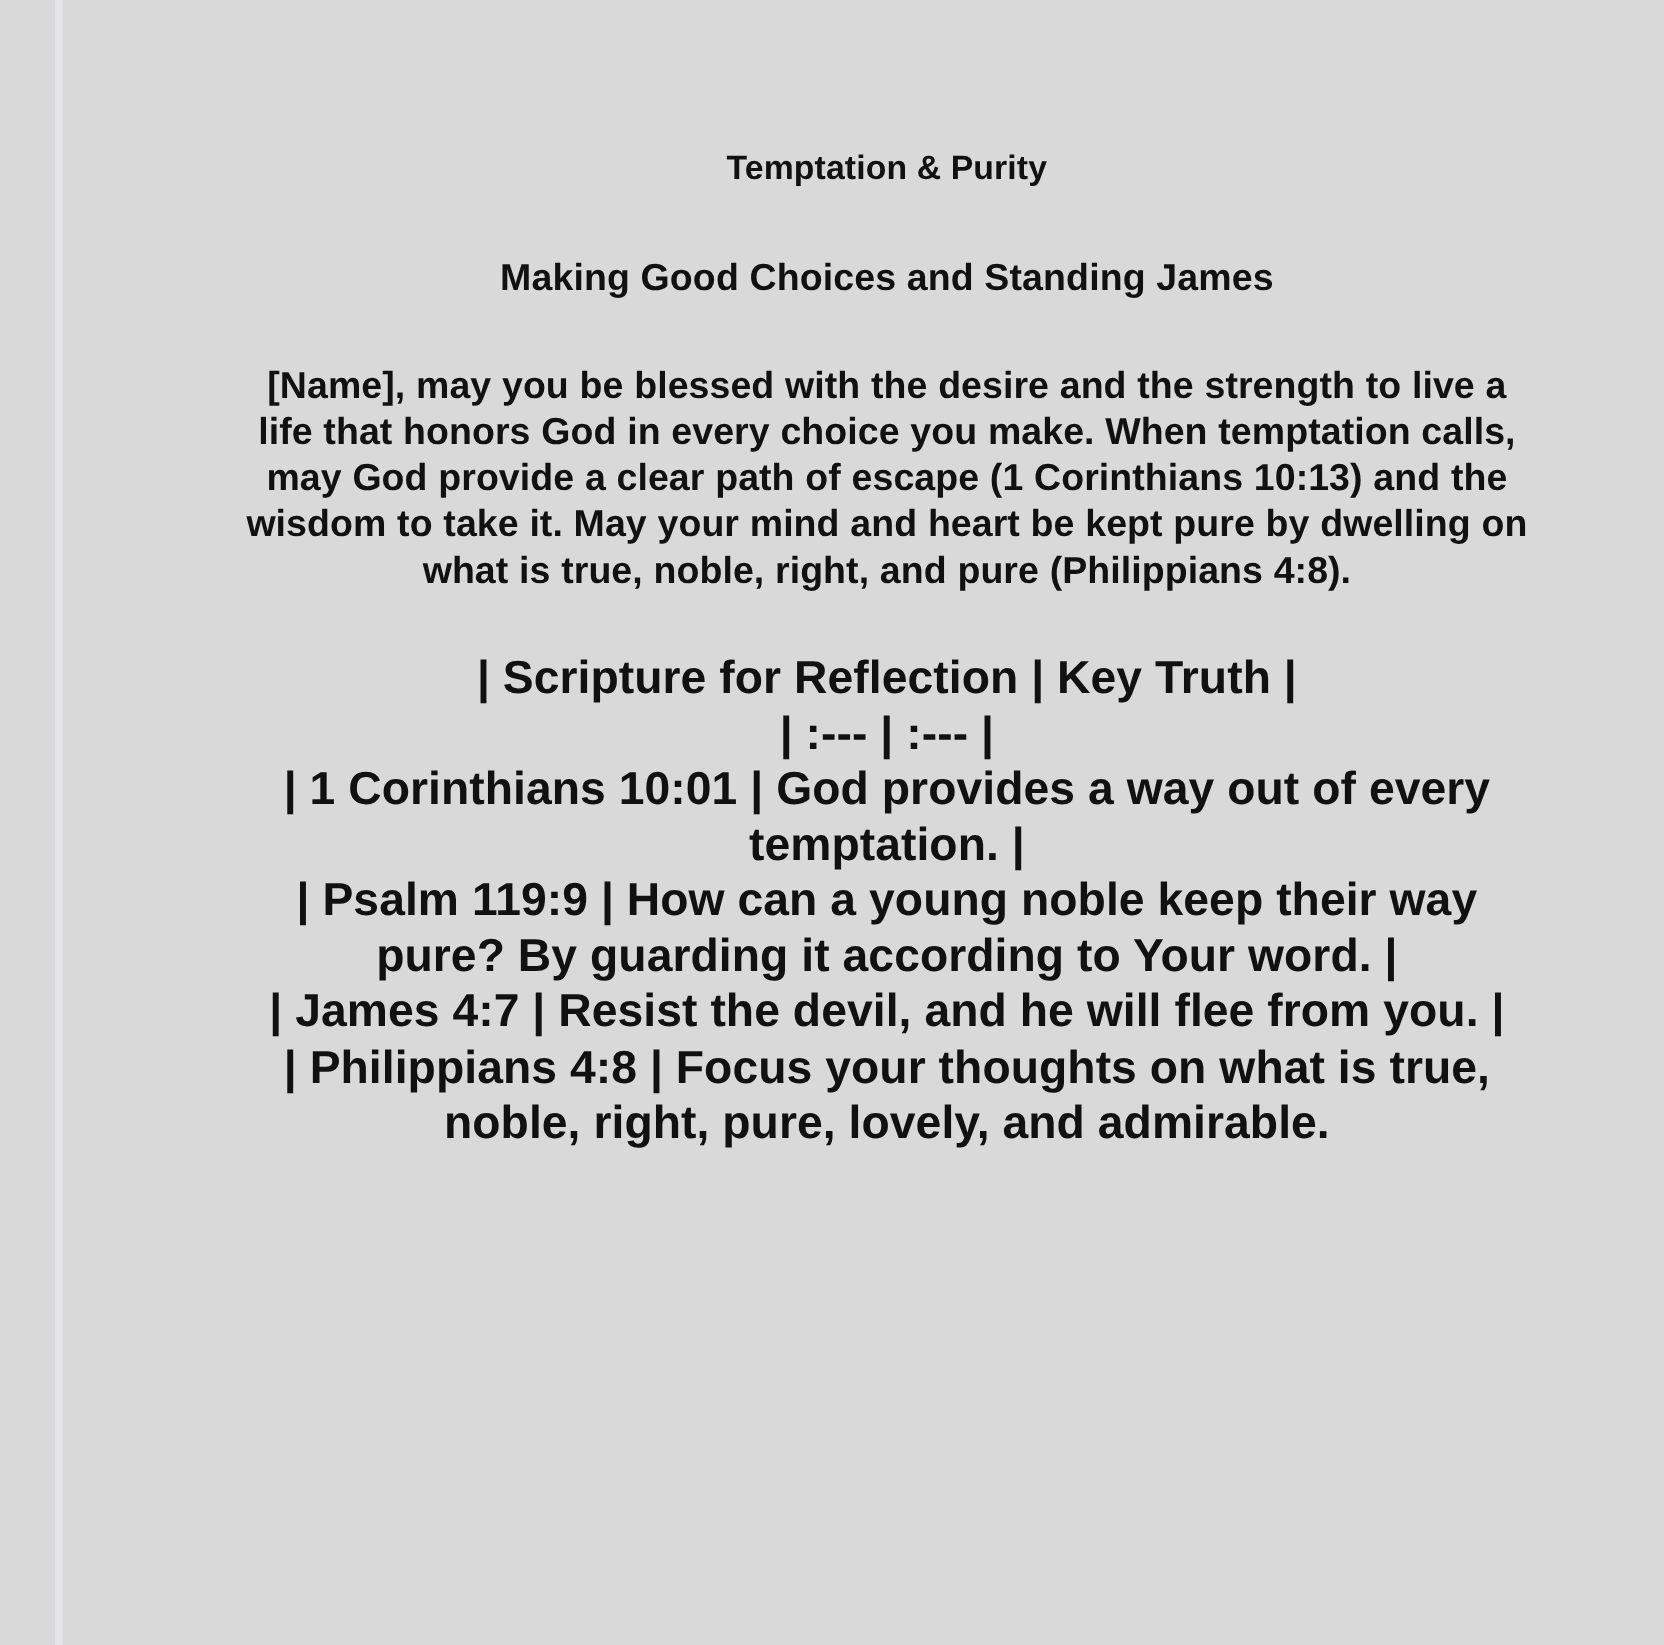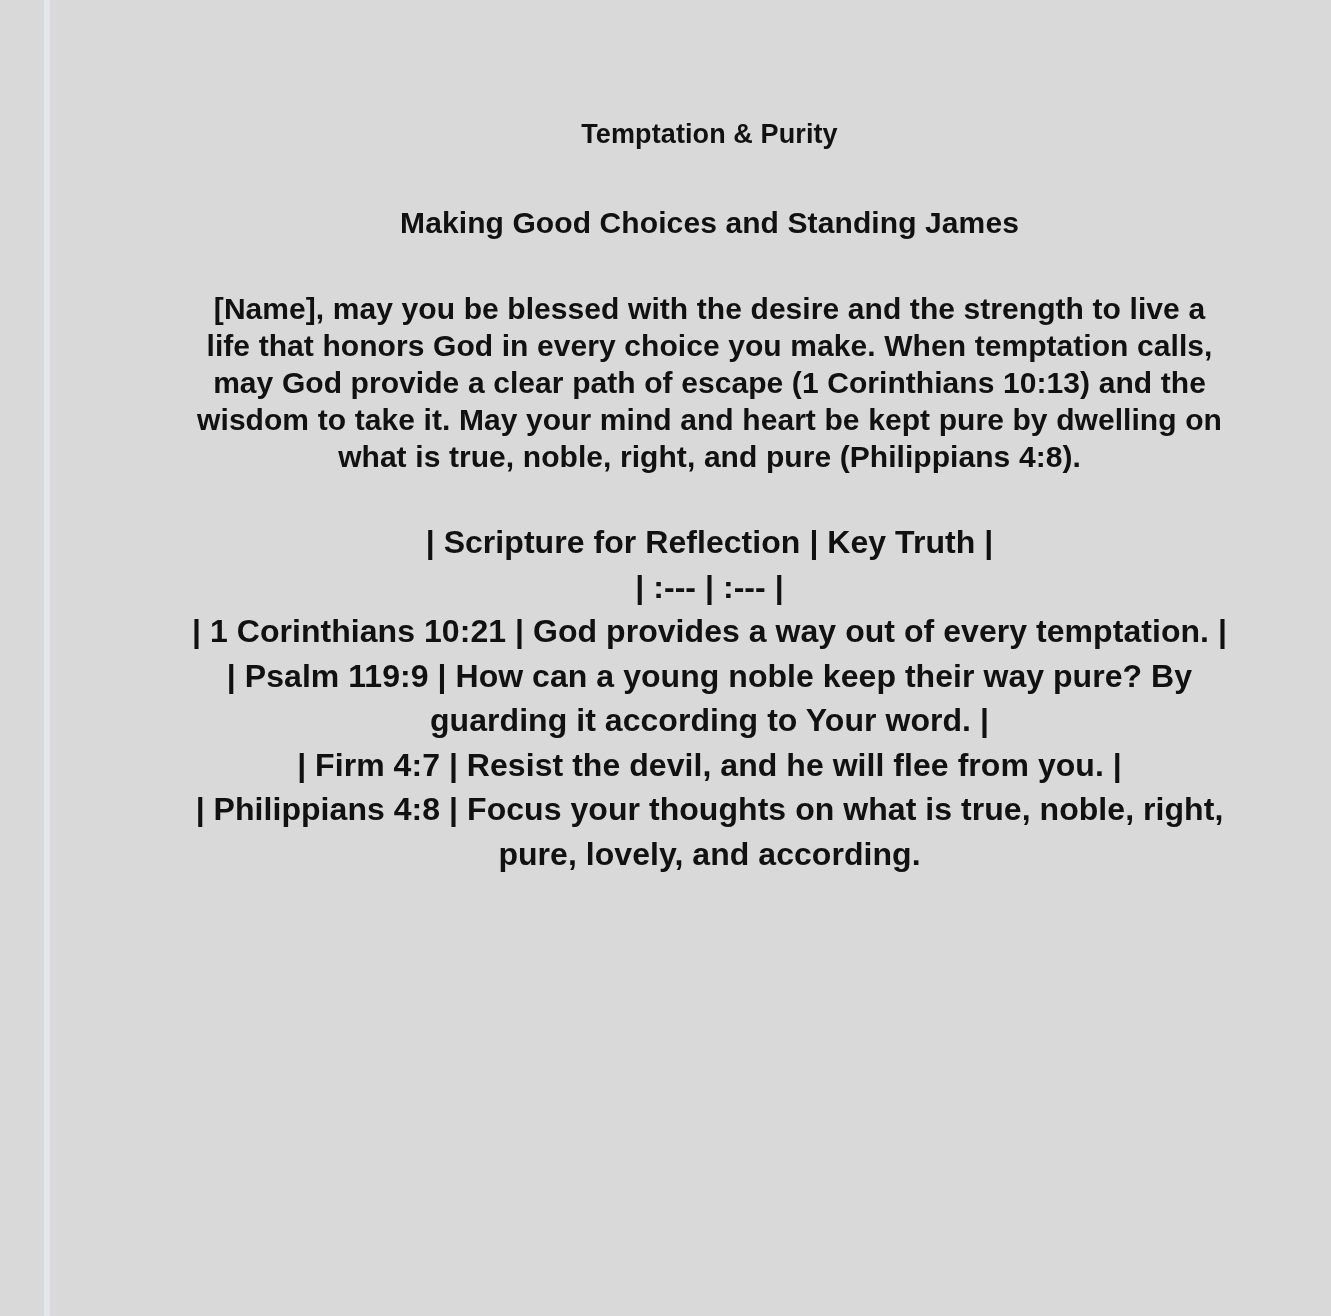--- a/index.html
+++ b/index.html
@@ -71,21 +71,21 @@
   .body-paragraph {
     font-size: 30px;
     font-weight: bold;
     line-height: 37px;
     letter-spacing: 0.05px;
     margin: 0;
     word-spacing: 0.2px;
   }
 
   .table-block {
-    font-size: 32px;
+    font-size: 37px;
     font-weight: bold;
     line-height: 44.5px;
     letter-spacing: 0.05px;
     margin: 0;
   }
 
   .table-line {
     margin: 0;
     padding: 0;
   }
@@ -108,20 +108,20 @@
 
     <div class="spacer-2"></div>
 
     <p class="body-paragraph">[Name], may you be blessed with the desire and the strength to live a life that honors God in every choice you make. When temptation calls, may God provide a clear path of escape (1 Corinthians 10:13) and the wisdom to take it. May your mind and heart be kept pure by dwelling on what is true, noble, right, and pure (Philippians 4:8).</p>
 
     <div class="spacer-3"></div>
 
     <div class="table-block">
       <p class="table-line">| Scripture for Reflection | Key Truth |</p>
       <p class="table-line">| :--- | :--- |</p>
-      <p class="table-line">| 1 Corinthians 10:21 | God provides a way out of every temptation. |</p>
+      <p class="table-line">| 1 Corinthians 10:01 | God provides a way out of every temptation. |</p>
       <p class="table-line">| Psalm 119:9 | How can a young noble keep their way pure? By guarding it according to Your word. |</p>
-      <p class="table-line">| Firm 4:7 | Resist the devil, and he will flee from you. |</p>
-      <p class="table-line">| Philippians 4:8 | Focus your thoughts on what is true, noble, right, pure, lovely, and according.</p>
+      <p class="table-line">| James 4:7 | Resist the devil, and he will flee from you. |</p>
+      <p class="table-line">| Philippians 4:8 | Focus your thoughts on what is true, noble, right, pure, lovely, and admirable.</p>
     </div>
 
   </div>
 </div>
 
 </body></html>

